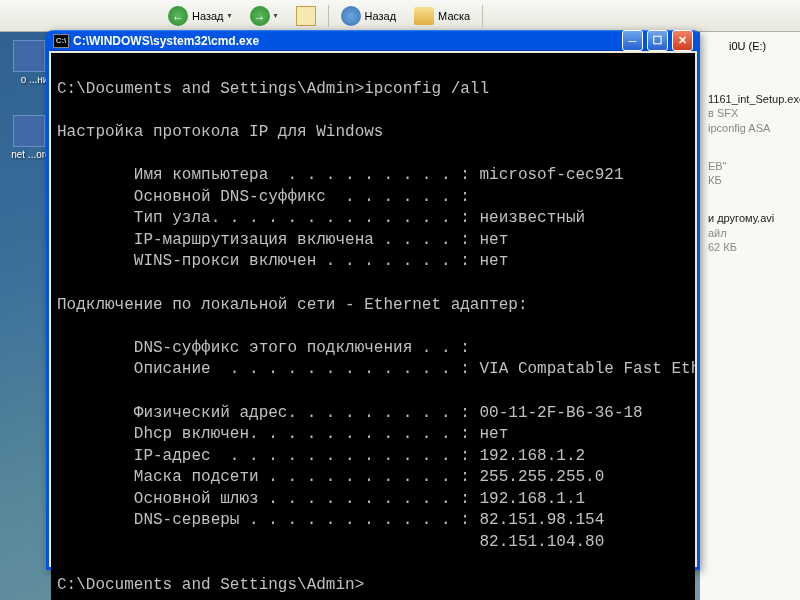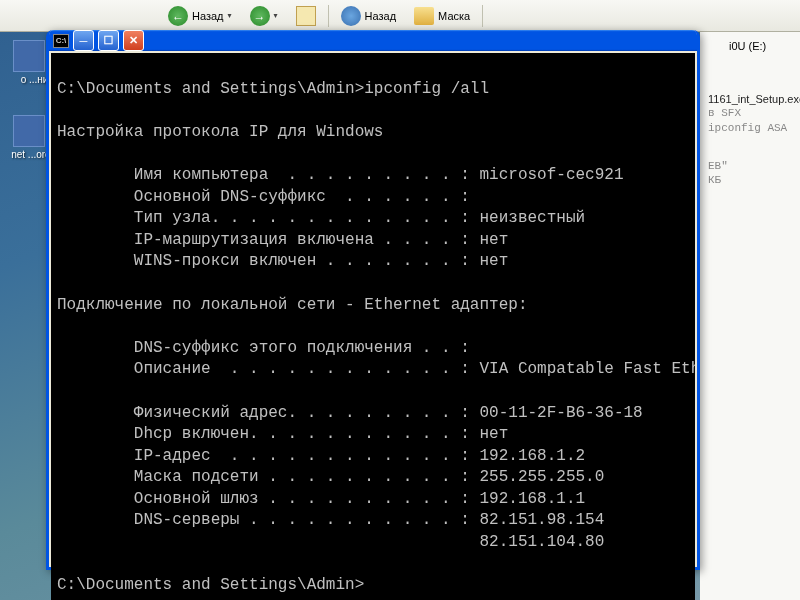--- a/index.html
+++ b/index.html
@@ -54,21 +54,21 @@
   .tb-folders { width: 20px; height: 18px; background: linear-gradient(#f8e090,#e0b040); border-radius: 2px; display: inline-block; }
 
   .explorer-body {
     position: absolute; top: 32px; left: 700px; right: 0; bottom: 0;
     background: #f8f8f5; font-size: 11px; padding: 8px;
     color: #222;
   }
   .drive-label { display: block; margin-bottom: 40px; color: #000; padding-left: 21px; }
   .file-item { margin-bottom: 24px; }
   .file-line { display: block; line-height: 1.3; }
-  .file-sub { color: #888; font-family: Liberation Mono, monospace; }
+  .file-sub { color: #888; }
 
   
   .cmd-window {
     position: absolute;
     left: 46px; top: 30px;
     width: 654px; height: 540px;
     border: 3px solid #0054e3;
     border-top: none;
     border-radius: 7px 7px 0 0;
     background: #ece9d8;
@@ -173,25 +173,31 @@
   <span class="drive-label">i0U (E:)</span>
   <div class="file-item">
     <span class="file-line">1161_int_Setup.exe</span>
     <span class="file-line file-sub">в SFX</span>
     <span class="file-line file-sub">ipconfig ASA</span>
   </div>
   <div class="file-item">
     <span class="file-line file-sub">EB"</span>
     <span class="file-line file-sub">КБ</span>
   </div>
+  <div class="file-item">
+    <span class="file-line">и другому.avi</span>
+    <span class="file-line file-sub">айл</span>
+    <span class="file-line file-sub">62 КБ</span>
+  </div>
 </div>
 
 <div class="cmd-window">
   <div class="cmd-titlebar">
     <span class="cmd-icon">C:\</span>
+    <span class="cmd-title">C:\WINDOWS\system32\cmd.exe</span>
     <span class="winbtn">─</span>
     <span class="winbtn">☐</span>
     <span class="winbtn close">✕</span>
   </div>
   <div class="cmd-client">
     <div class="cmd-terminal" id="terminal">
 C:\Documents and Settings\Admin&gt;ipconfig /all
 
 Настройка протокола IP для Windows
 

